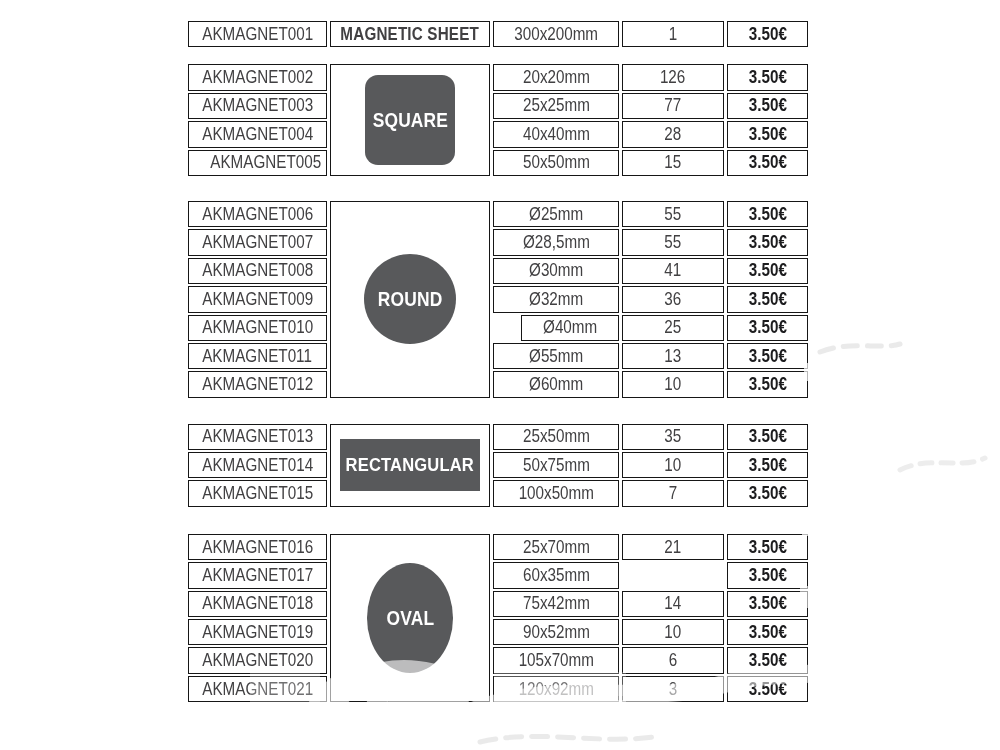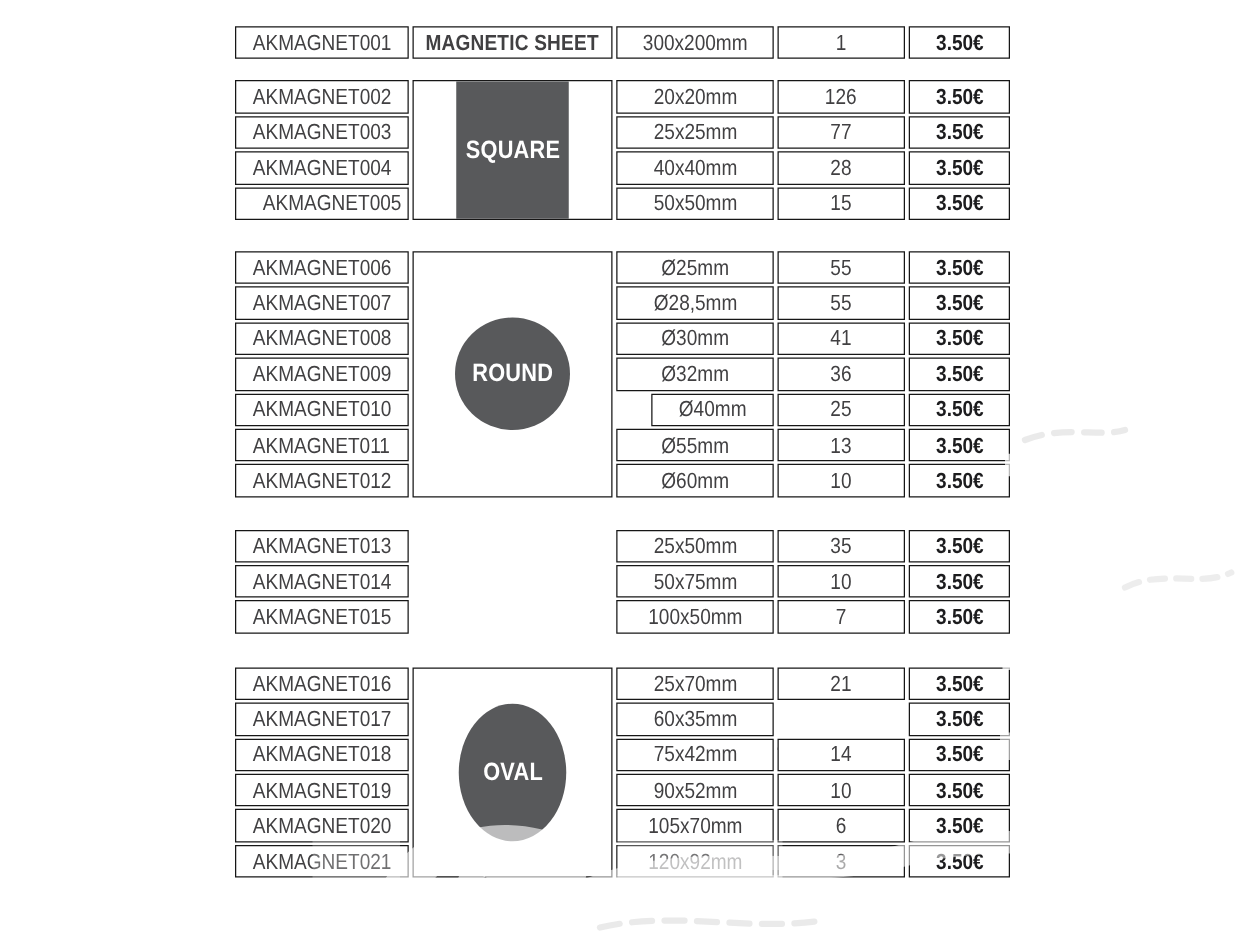--- a/index.html
+++ b/index.html
@@ -20,21 +20,21 @@
   .group:nth-child(4){margin-top:26px;}
   .group:nth-child(5){margin-top:27px;}
   .cell{background:#ffffff;border:1.5px solid #161616;display:flex;align-items:center;
     justify-content:center;overflow:hidden;}
   .txt{display:inline-block;transform:scaleX(.87);transform-origin:center;white-space:nowrap;}
   .cell .txt{font-size:17.5px;color:#414042;}
   .cell.price .txt{font-weight:bold;color:#1c1c1e;}
   .sheet-label{font-weight:bold;font-size:18px;color:#3a3a3c;letter-spacing:.2px;}
   .shape{display:flex;align-items:center;justify-content:center;background:#58595b;}
   .shape .txt{color:#ffffff;font-weight:bold;font-size:20px;letter-spacing:.2px;}
-  .shape.square{width:90px;height:111px;}
+  .shape.square{width:90px;height:90px;border-radius:13px;}
   .shape.round{width:92px;height:90px;border-radius:50%;}
   .shape.rectangular{width:140px;height:52px;}
   .shape.rectangular .txt{font-size:19px;}
   .shape.oval{width:86px;height:110px;border-radius:50%;}
   .watermark{position:absolute;left:0;top:0;width:1000px;height:750px;pointer-events:none;}
 </style>
 </head>
 <body>
 
 <div class="page">
@@ -197,20 +197,25 @@
             <span class="txt">Ø60mm</span>
           </div>
           <div class="cell" style="grid-area: 7 / 4;">
             <span class="txt">10</span>
           </div>
           <div class="cell price" style="grid-area: 7 / 5;">
             <span class="txt">3.50€</span>
           </div>
         </div>
         <div class="group" style="grid-template-rows: repeat(3, var(--rh));">
+          <div class="cell shape-cell" style="grid-area: 1 / 2 / span 3;">
+            <div class="shape rectangular">
+              <span class="txt">RECTANGULAR</span>
+            </div>
+          </div>
           <div class="cell" style="grid-area: 1 / 1;">
             <span class="txt">AKMAGNET013</span>
           </div>
           <div class="cell" style="grid-area: 1 / 3;">
             <span class="txt">25x50mm</span>
           </div>
           <div class="cell" style="grid-area: 1 / 4;">
             <span class="txt">35</span>
           </div>
           <div class="cell price" style="grid-area: 1 / 5;">

